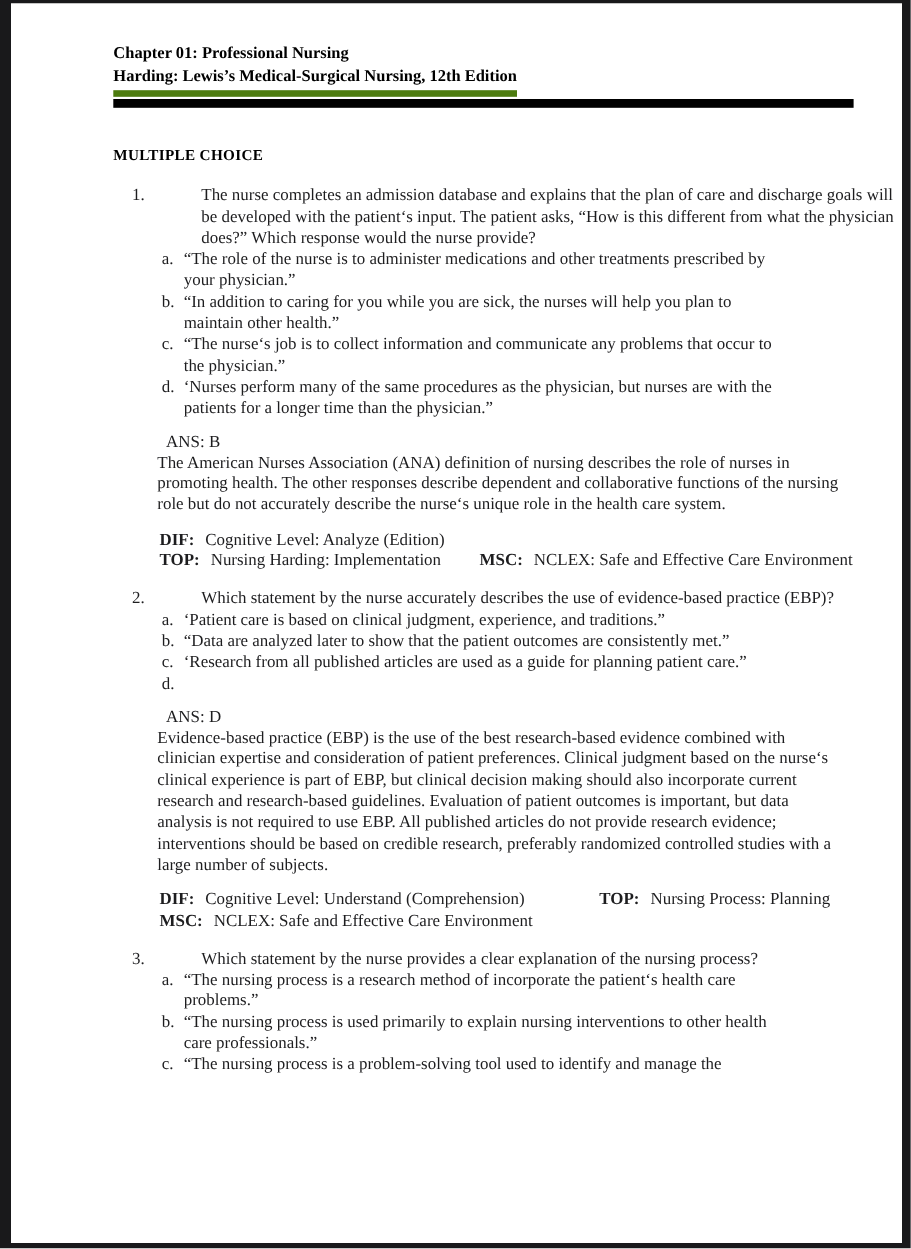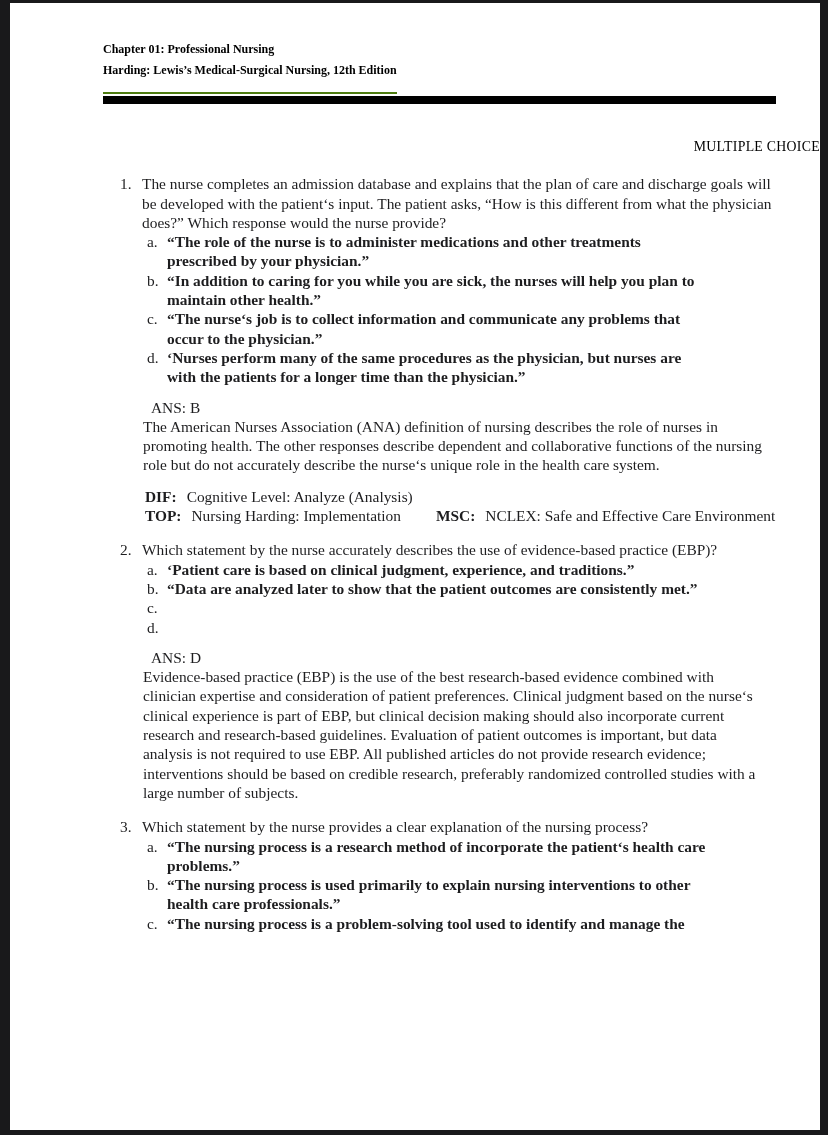--- a/index.html
+++ b/index.html
@@ -11,36 +11,36 @@
   }
   .frame {
     width:828px; height:1135px; background:#ffffff; overflow:hidden;
     border-left:10px solid #19191b;
     border-right:8px solid #19191b;
     border-top:3px solid #19191b;
     border-bottom:5px solid #19191b;
   }
   .doc { padding:36px 0 0 93px; font-size:15.4px; line-height:19.3px; }
 
-  .hdr-line { font-weight:bold; font-size:12px; line-height:21px; color:#000; }
-  .hdr-underline { display:inline-block; border-bottom:2px solid #4d7c0f; padding-bottom:11px; }
+  .hdr-line { font-weight:bold; font-size:15px; line-height:21px; color:#000; }
+  .hdr-underline { display:inline-block; border-bottom:6px solid #4d7c0f; padding-bottom:1px; }
   .rule-bar { width:673px; height:8px; background:#000; margin-top:2px; }
 
-  .section-title { margin-top:33px; font-weight:normal; font-size:13.8px; letter-spacing:.3px; color:#000;text-align:right; }
+  .section-title { margin-top:33px; font-weight:bold; font-size:13.8px; letter-spacing:.3px; color:#000; }
 
   .question { margin-top:18px; }
   .question + .question { margin-top:15px; }
 
   .q-row { display:flex; }
   .q-num { flex:none; margin-left:17px; width:22px; }
-  .q-stem { max-width:631px; }
+  .q-stem { max-width:631px;margin-left:41px; }
 
   .opt { display:flex; margin-left:44px; }
   .opt-letter { flex:none; width:20px; }
-  .opt-text { max-width:546px;font-weight:bold; }
+  .opt-text { max-width:546px; }
 
   .answer-line { margin:11px 0 0 45px; padding-left:3px; }
   .rationale { margin-left:40px; max-width:622px; }
 
   .meta { margin-left:42px; margin-top:12px; }
   .meta-row { white-space:nowrap; }
   .meta-label { margin-right:10px;font-weight:bold; }
   .gap35 { margin-left:35px; }
   .gap68 { margin-left:68px; }
 </style>
@@ -74,21 +74,21 @@
         <div class="opt-text">“The nurse‘s job is to collect information and communicate any problems that occur to the physician.”</div>
       </div>
       <div class="opt">
         <span class="opt-letter">d.</span>
         <div class="opt-text">‘Nurses perform many of the same procedures as the physician, but nurses are with the patients for a longer time than the physician.”</div>
       </div>
       <div class="answer-line">ANS: B</div>
       <div class="rationale">The American Nurses Association (ANA) definition of nursing describes the role of nurses in promoting health. The other responses describe dependent and collaborative functions of the nursing role but do not accurately describe the nurse‘s unique role in the health care system.</div>
       <div class="meta">
         <div class="meta-row">
-          <span class="meta-label">DIF:</span><span class="meta-value">Cognitive Level: Analyze (Analysis)</span>
+          <span class="meta-label">DIF:</span><span class="meta-value">Cognitive Level: Analyze (Edition)</span>
         </div>
         <div class="meta-row">
           <span class="meta-label">TOP:</span><span class="meta-value">Nursing Harding: Implementation</span><span class="meta-label gap35">MSC:</span><span class="meta-value">NCLEX: Safe and Effective Care Environment</span>
         </div>
       </div>
     </div>
 
     <div class="question">
       <div class="q-row">
         <span class="q-num">2.</span>
@@ -97,26 +97,35 @@
       <div class="opt">
         <span class="opt-letter">a.</span>
         <div class="opt-text">‘Patient care is based on clinical judgment, experience, and traditions.”</div>
       </div>
       <div class="opt">
         <span class="opt-letter">b.</span>
         <div class="opt-text">“Data are analyzed later to show that the patient outcomes are consistently met.”</div>
       </div>
       <div class="opt">
         <span class="opt-letter">c.</span>
+        <div class="opt-text">‘Research from all published articles are used as a guide for planning patient care.”</div>
       </div>
       <div class="opt">
         <span class="opt-letter">d.</span>
       </div>
       <div class="answer-line">ANS: D</div>
       <div class="rationale">Evidence-based practice (EBP) is the use of the best research-based evidence combined with clinician expertise and consideration of patient preferences. Clinical judgment based on the nurse‘s clinical experience is part of EBP, but clinical decision making should also incorporate current research and research-based guidelines. Evaluation of patient outcomes is important, but data analysis is not required to use EBP. All published articles do not provide research evidence; interventions should be based on credible research, preferably randomized controlled studies with a large number of subjects.</div>
+      <div class="meta">
+        <div class="meta-row">
+          <span class="meta-label">DIF:</span><span class="meta-value">Cognitive Level: Understand (Comprehension)</span><span class="meta-label gap68">TOP:</span><span class="meta-value">Nursing Process: Planning</span>
+        </div>
+        <div class="meta-row">
+          <span class="meta-label">MSC:</span><span class="meta-value">NCLEX: Safe and Effective Care Environment</span>
+        </div>
+      </div>
     </div>
 
     <div class="question">
       <div class="q-row">
         <span class="q-num">3.</span>
         <div class="q-stem">Which statement by the nurse provides a clear explanation of the nursing process?</div>
       </div>
       <div class="opt">
         <span class="opt-letter">a.</span>
         <div class="opt-text">“The nursing process is a research method of incorporate the patient‘s health care problems.”</div>

